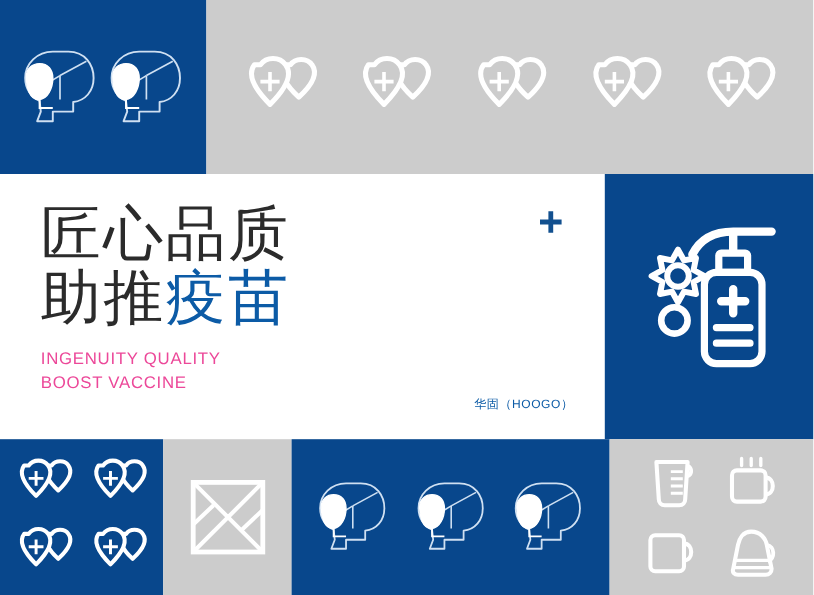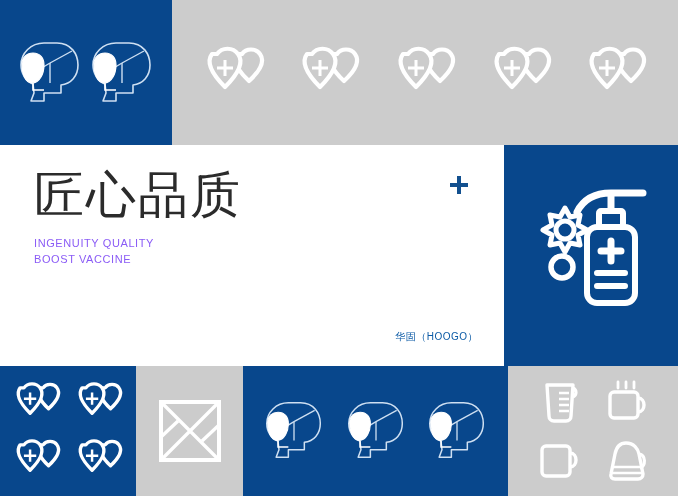--- a/index.html
+++ b/index.html
@@ -73,24 +73,24 @@
     font-size: 50px;
     line-height: 1.06;
     letter-spacing: 2px;
     font-weight: 400;
     color: #2B2B2B;
     white-space: nowrap;
   }
   .headline-accent { color: #0C5BA6; }
   .sub-en {
     margin-top: 14px;
-    font-size: 11px;
+    font-size: 14px;
     line-height: 1.42;
     letter-spacing: .6px;
-    color: #8b5cf6;
+    color: #ec4899;
     white-space: pre-line;
   }
   #brand-row {
     position: absolute;
     right: 26px;
     bottom: 22px;
     font-size: 10px;
     color: #0C5BA6;
     letter-spacing: .5px;
     white-space: nowrap;
@@ -177,20 +177,21 @@
         <path d="M30 16 L30 32 M22 24 L38 24" stroke="#FFFFFF" stroke-width="3"></path>
       </svg>
     </span>
 
   </div>
 
   <div class="panel white" id="headline-card">
 
     <div class="headline-line">匠心品质</div>
 
+    <div class="headline-line"><span>助推</span><span class="headline-accent">疫苗</span></div>
 
     <div class="sub-en">INGENUITY QUALITY
 BOOST VACCINE</div>
 
     <div id="brand-row">华固（HOOGO）</div>
   </div>
 
   <span id="plus-mark">
     <svg class="icon-svg" width="20" height="20" viewBox="0 0 20 20">
       <path d="M8 1 H12 V8 H19 V12 H12 V19 H8 V12 H1 V8 H8 Z" fill="#12508F"></path>

